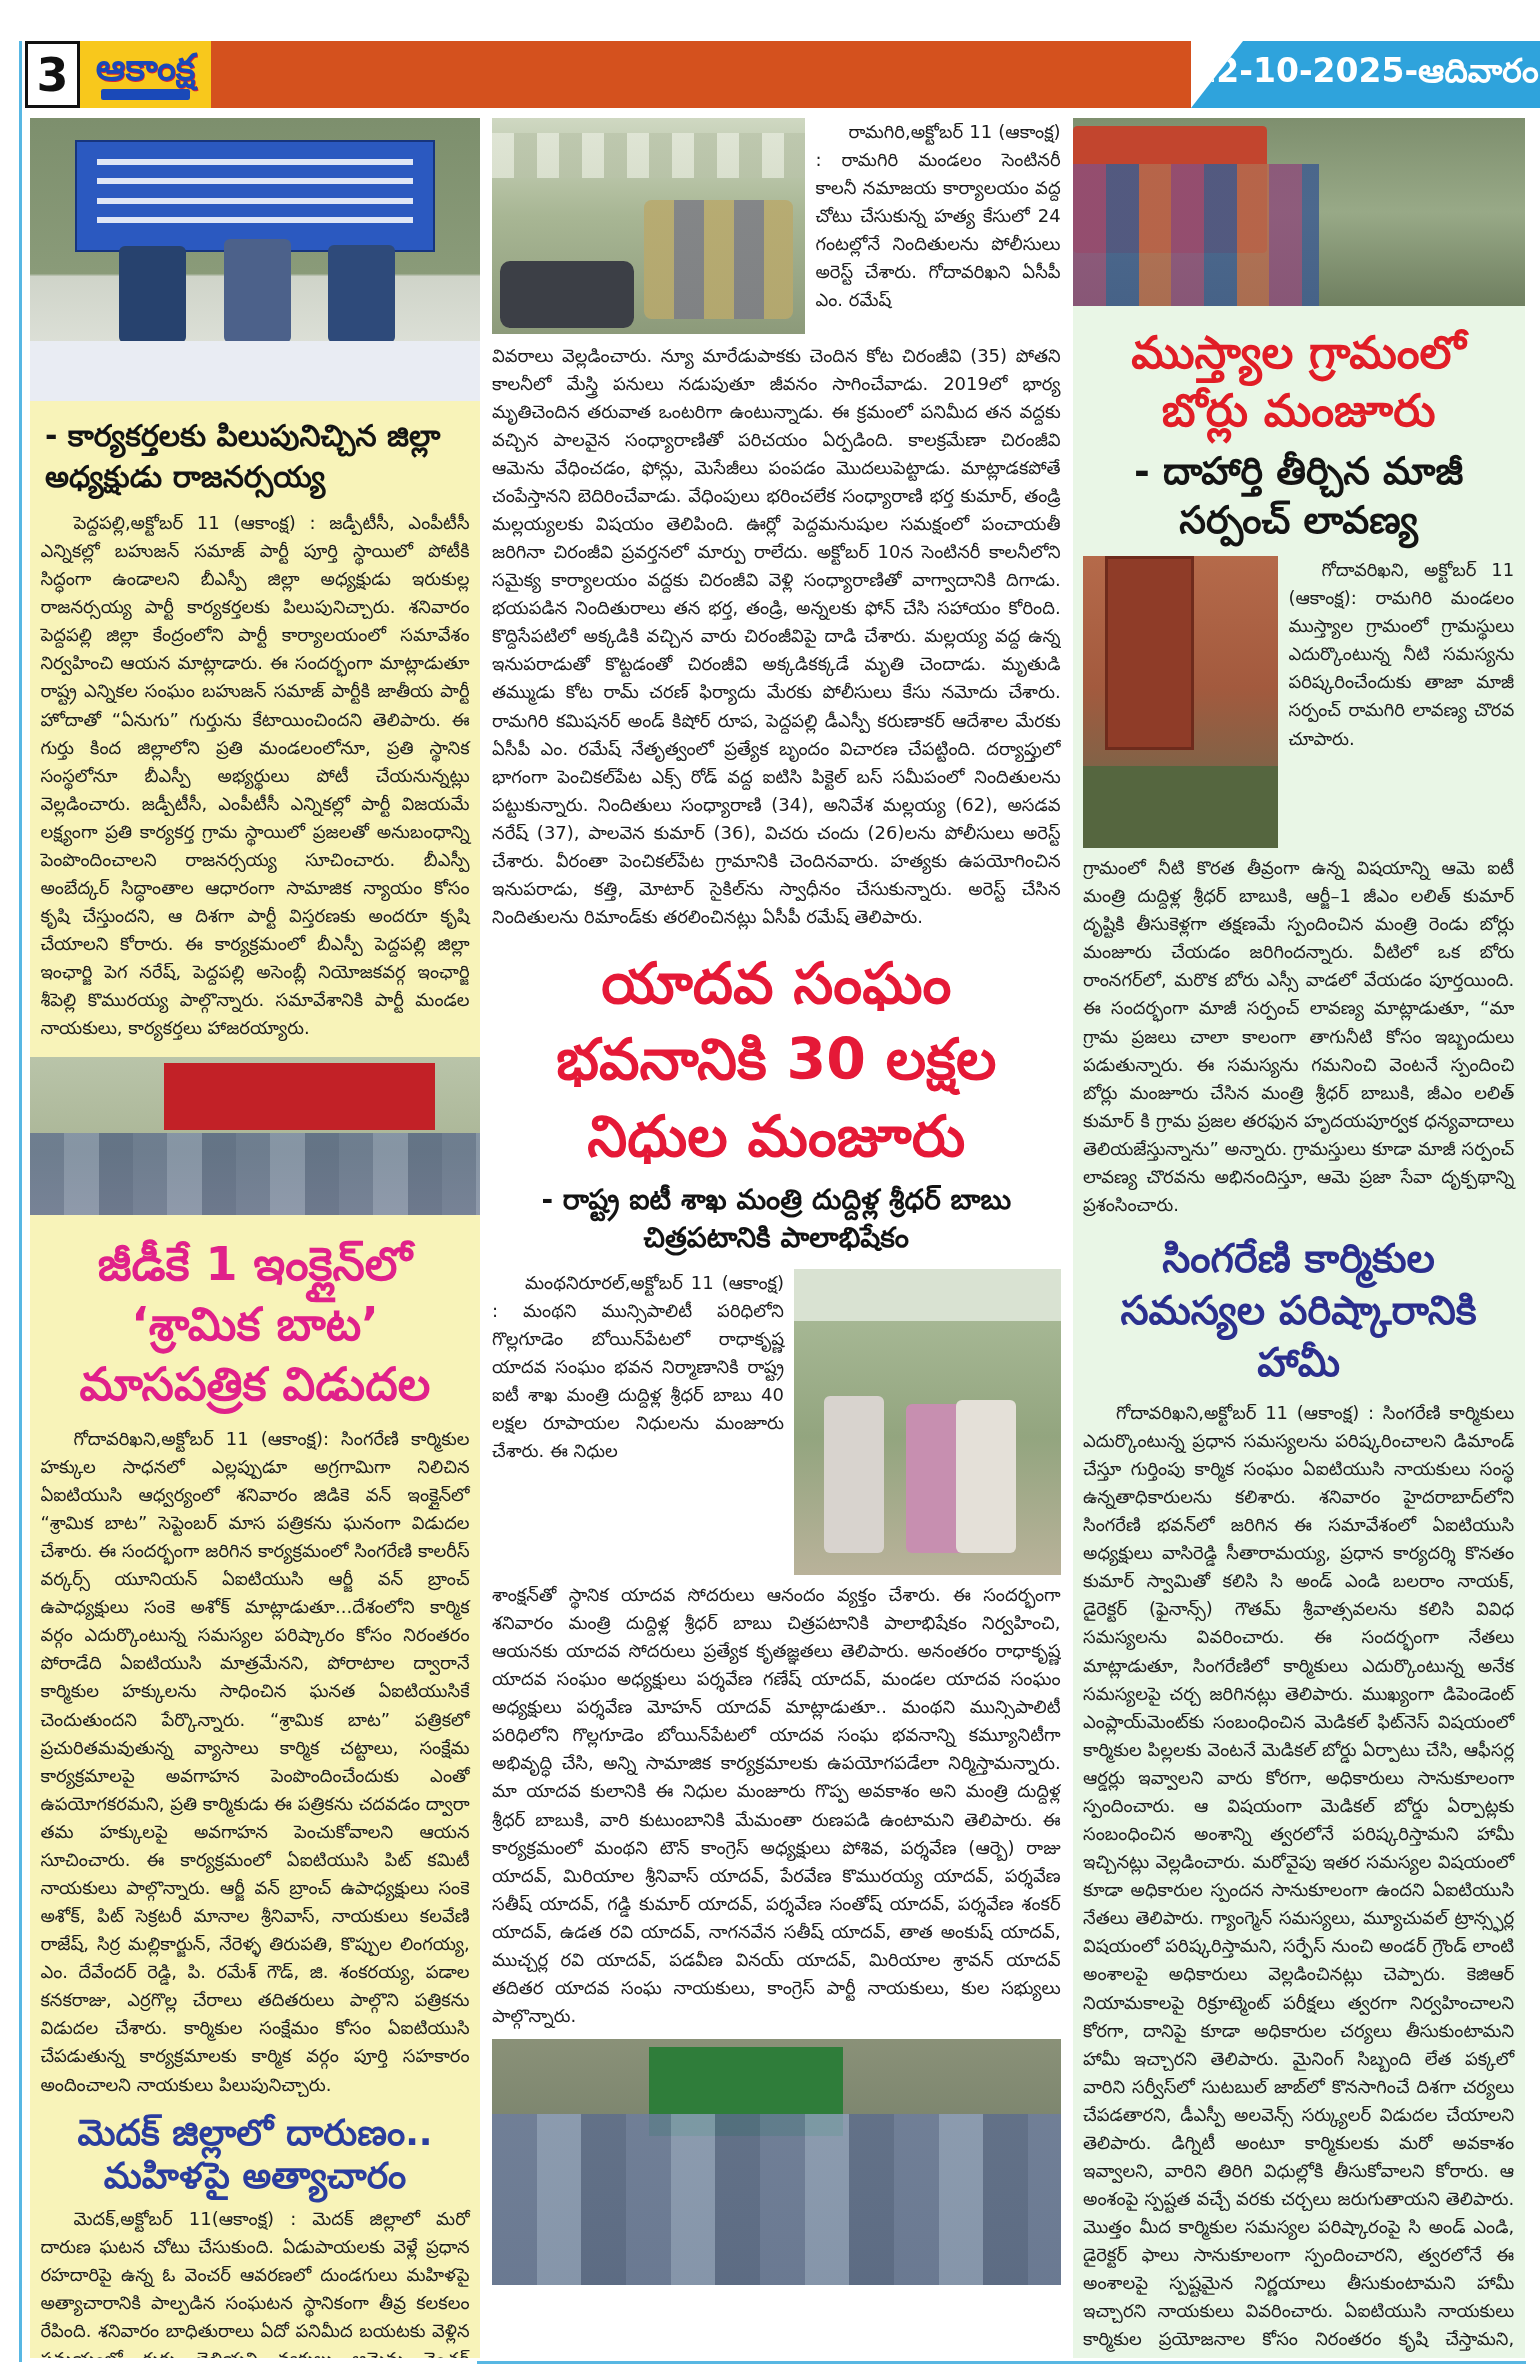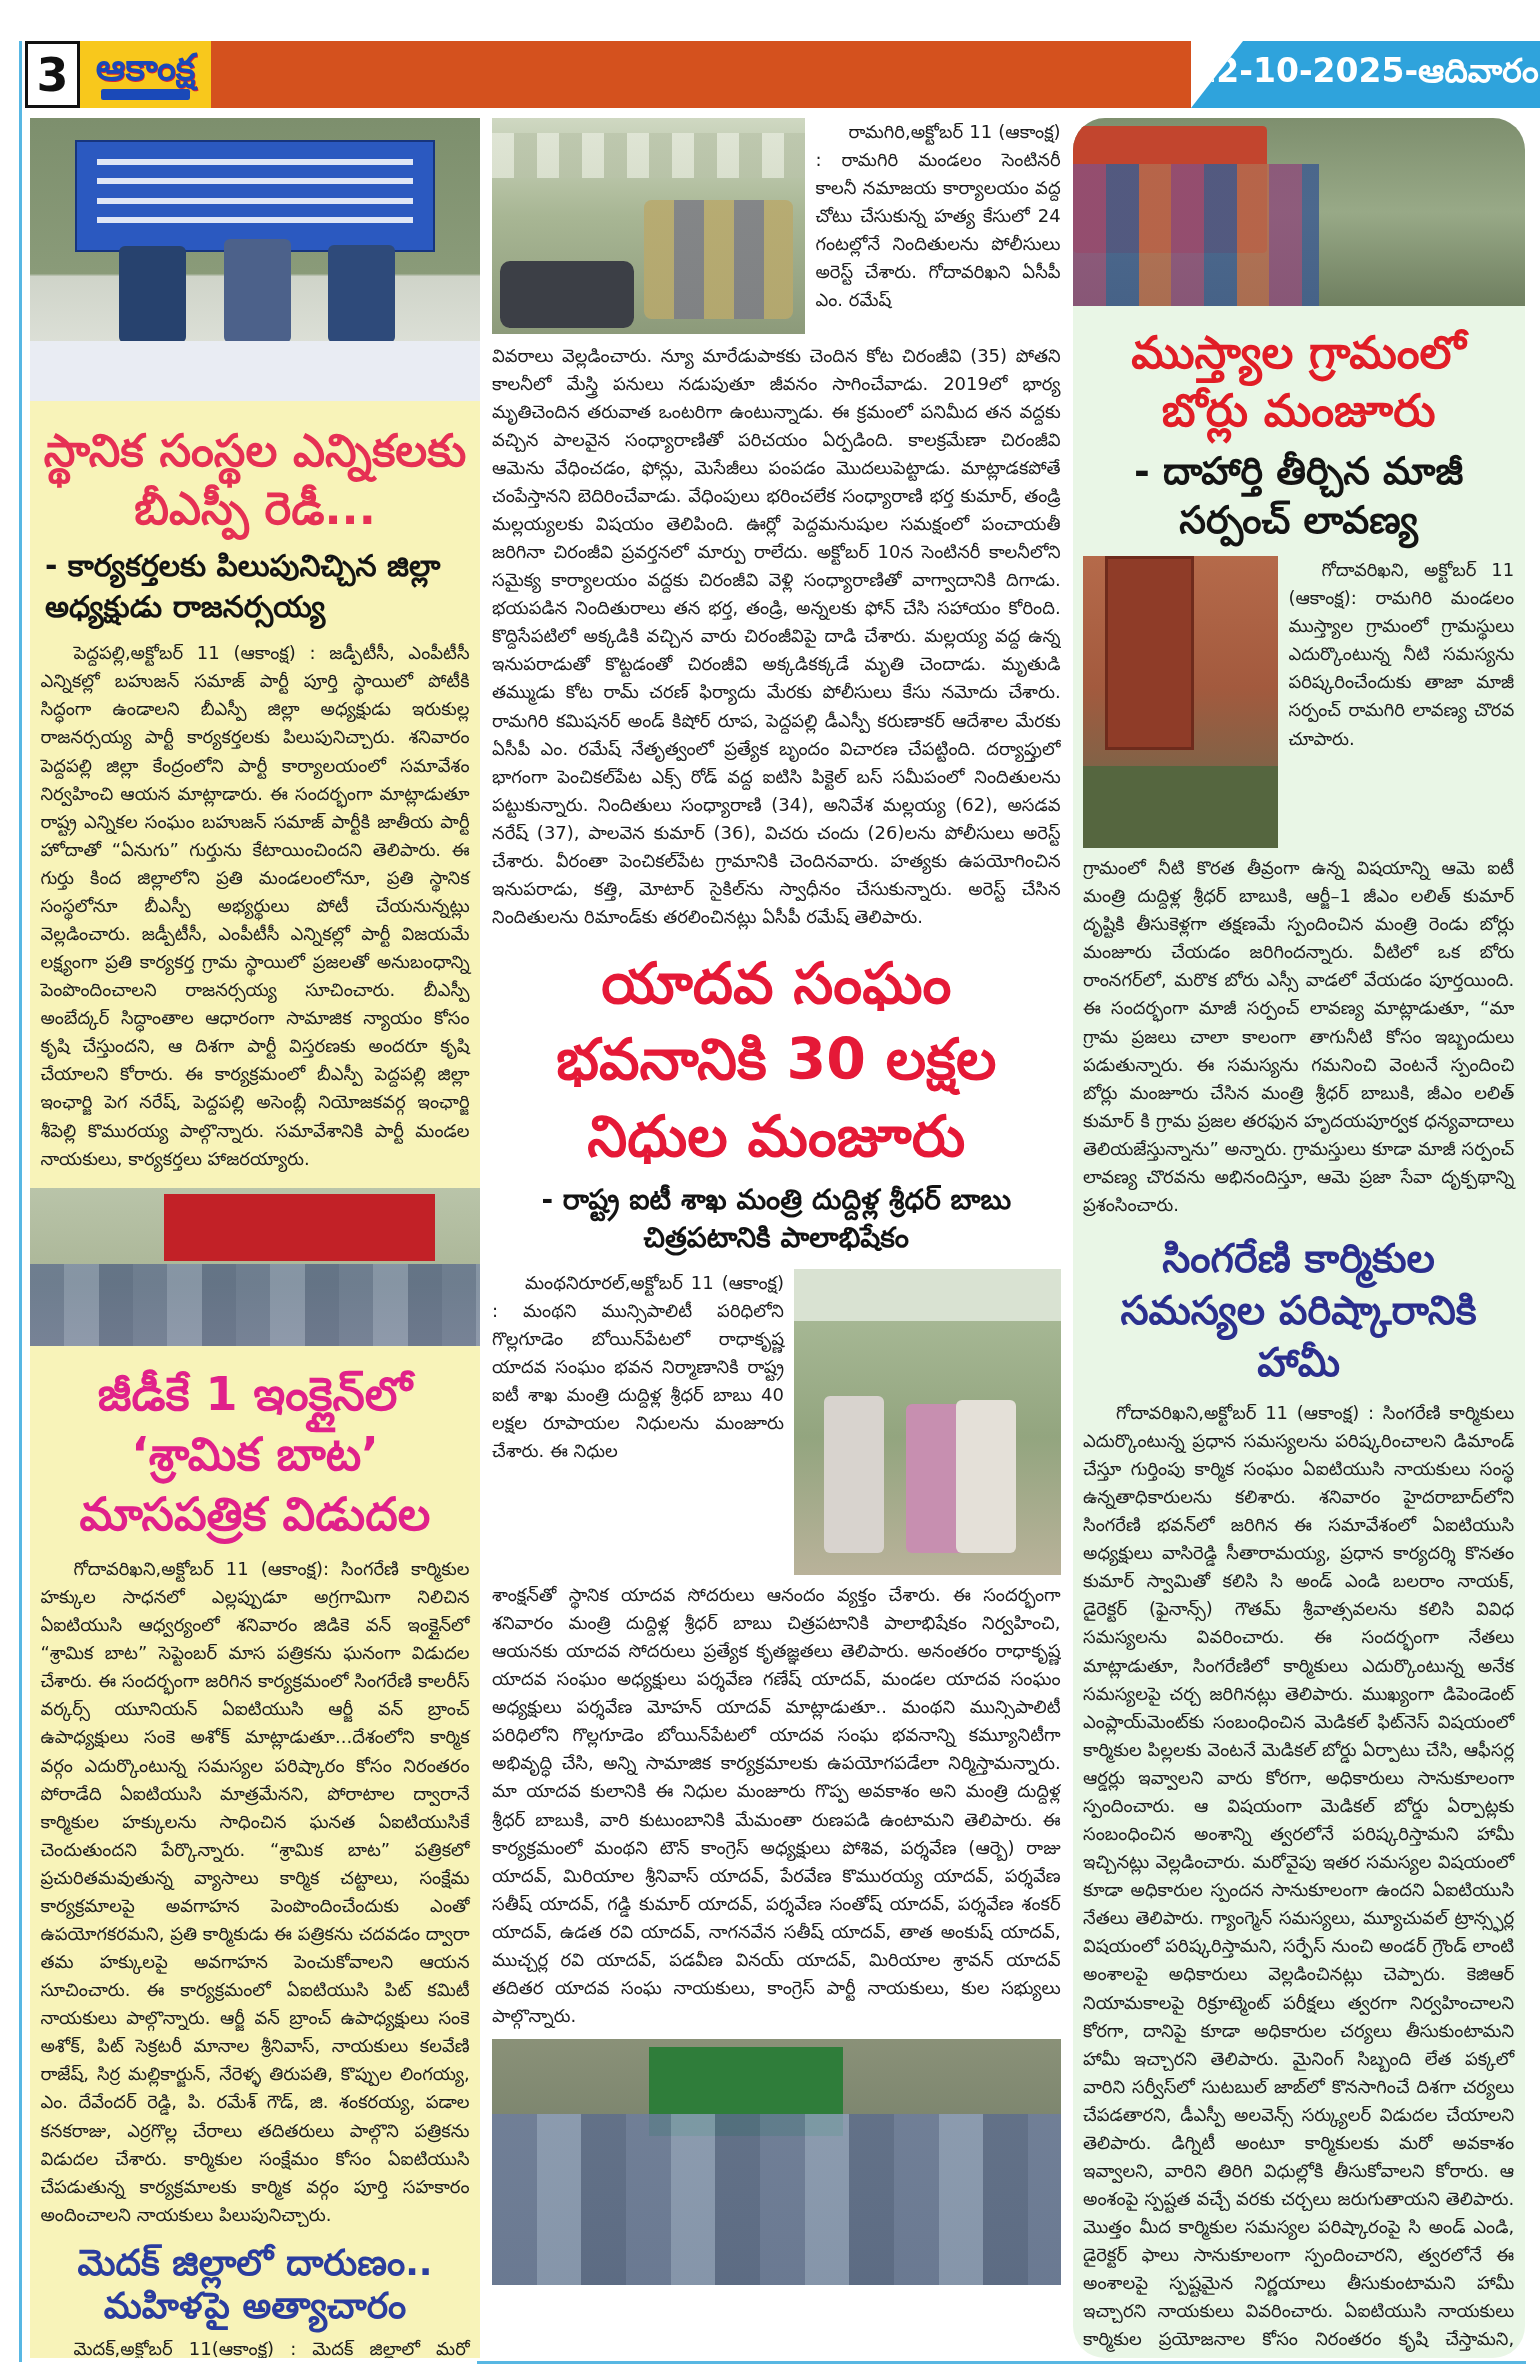--- a/index.html
+++ b/index.html
@@ -18,21 +18,21 @@
   .head-bar { flex:1; background:#d4511e; }
   .date-banner { width:350px; background:#2fa3dc; clip-path:polygon(52px 0, 100% 0, 100% 100%, 0 100%);
                  display:flex; align-items:center; justify-content:center; }
   .date-text { color:#ffffff; font-weight:bold; font-size:33px; }
 
   
   .cols { position:absolute; top:118px; left:30px; right:16.4px; bottom:19.4px; display:flex; gap:12px; }
   .col { overflow:hidden; }
   .col-left  { width:450px; }
   .col-mid   { flex:1; }
-  .col-right { width:452px;border-radius:32px; }
+  .col-right { width:452px; }
 
   .body-txt { font-size:18px; line-height:1.56; text-align:justify; color:#1c1c1c; }
   .indent { text-indent:33px; }
 
   .panel-yellow { background:#f8f3b9; padding:12px 10.4px 15px 10.4px; }
   .panel-green  { background:#e9f6e6; padding:10.4px 10.4px 15px 10.4px; }
 
   .h-red     { color:#e63054; font-size:45px; font-weight:bold; text-align:center; line-height:1.28; padding:9px 3px 6px; }
   .h-sub     { color:#141414; font-size:30px; font-weight:bold; line-height:1.35; padding:3px 4.5px 12px; }
   .h-magenta { color:#e0218a; font-size:46px; font-weight:bold; text-align:center; line-height:1.3; padding:7.5px 3px 10.4px; }
@@ -119,21 +119,20 @@
       <div class="photo p-bsp">
         <div class="ph-band banner"></div>
         <div class="banner-lines"></div>
         <div class="ph-fig f1"></div>
         <div class="ph-fig f2"></div>
         <div class="ph-fig f3"></div>
         <div class="ph-band table"></div>
       </div>
 
       <div class="panel-yellow">
-        <div class="h-red">స్థానిక సంస్థల ఎన్నికలకు బీఎస్పీ రెడీ...</div>
         <div class="h-sub">- కార్యకర్తలకు పిలుపునిచ్చిన జిల్లా అధ్యక్షుడు రాజనర్సయ్య</div>
         <div class="body-txt indent">పెద్దపల్లి,అక్టోబర్ 11 (ఆకాంక్ష) : జడ్పీటీసీ, ఎంపీటీసీ ఎన్నికల్లో బహుజన్ సమాజ్ పార్టీ పూర్తి స్థాయిలో పోటీకి సిద్ధంగా ఉండాలని బీఎస్పీ జిల్లా అధ్యక్షుడు ఇరుకుల్ల రాజనర్సయ్య పార్టీ కార్యకర్తలకు పిలుపునిచ్చారు. శనివారం పెద్దపల్లి జిల్లా కేంద్రంలోని పార్టీ కార్యాలయంలో సమావేశం నిర్వహించి ఆయన మాట్లాడారు. ఈ సందర్భంగా మాట్లాడుతూ రాష్ట్ర ఎన్నికల సంఘం బహుజన్ సమాజ్ పార్టీకి జాతీయ పార్టీ హోదాతో “ఏనుగు” గుర్తును కేటాయించిందని తెలిపారు. ఈ గుర్తు కింద జిల్లాలోని ప్రతి మండలంలోనూ, ప్రతి స్థానిక సంస్థలోనూ బీఎస్పీ అభ్యర్థులు పోటీ చేయనున్నట్లు వెల్లడించారు. జడ్పీటీసీ, ఎంపీటీసీ ఎన్నికల్లో పార్టీ విజయమే లక్ష్యంగా ప్రతి కార్యకర్త గ్రామ స్థాయిలో ప్రజలతో అనుబంధాన్ని పెంపొందించాలని రాజనర్సయ్య సూచించారు. బీఎస్పీ అంబేద్కర్ సిద్ధాంతాల ఆధారంగా సామాజిక న్యాయం కోసం కృషి చేస్తుందని, ఆ దిశగా పార్టీ విస్తరణకు అందరూ కృషి చేయాలని కోరారు. ఈ కార్యక్రమంలో బీఎస్పీ పెద్దపల్లి జిల్లా ఇంఛార్జి పెగ నరేష్, పెద్దపల్లి అసెంబ్లీ నియోజకవర్గ ఇంఛార్జి శీపెల్లి కొమురయ్య పాల్గొన్నారు. సమావేశానికి పార్టీ మండల నాయకులు, కార్యకర్తలు హాజరయ్యారు.</div>
       </div>
 
       <div class="photo p-group">
         <div class="ph-band banner"></div>
         <div class="crowd"></div>
       </div>
 
       <div class="panel-yellow">

